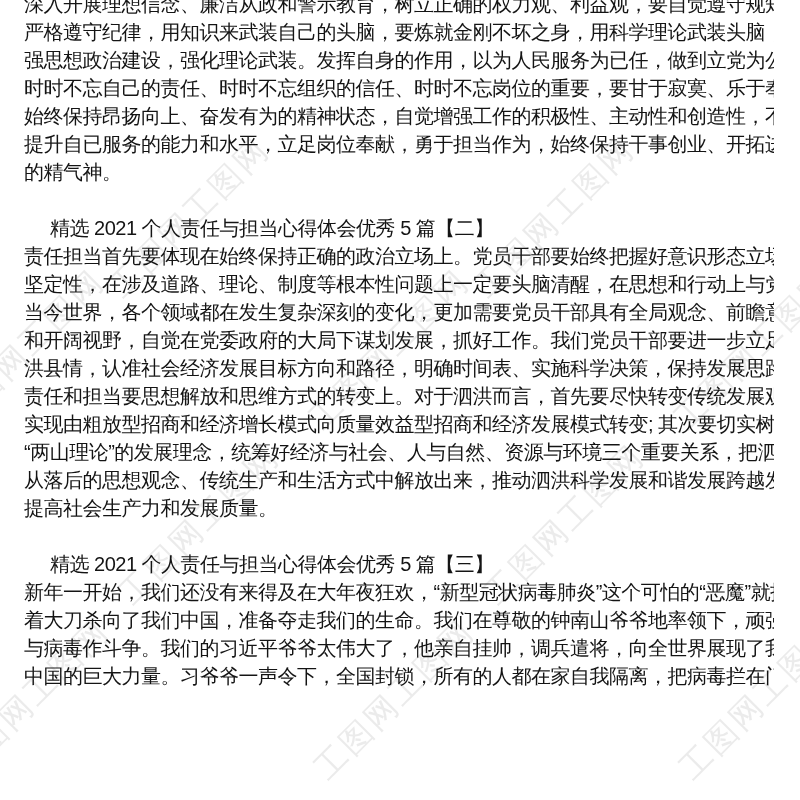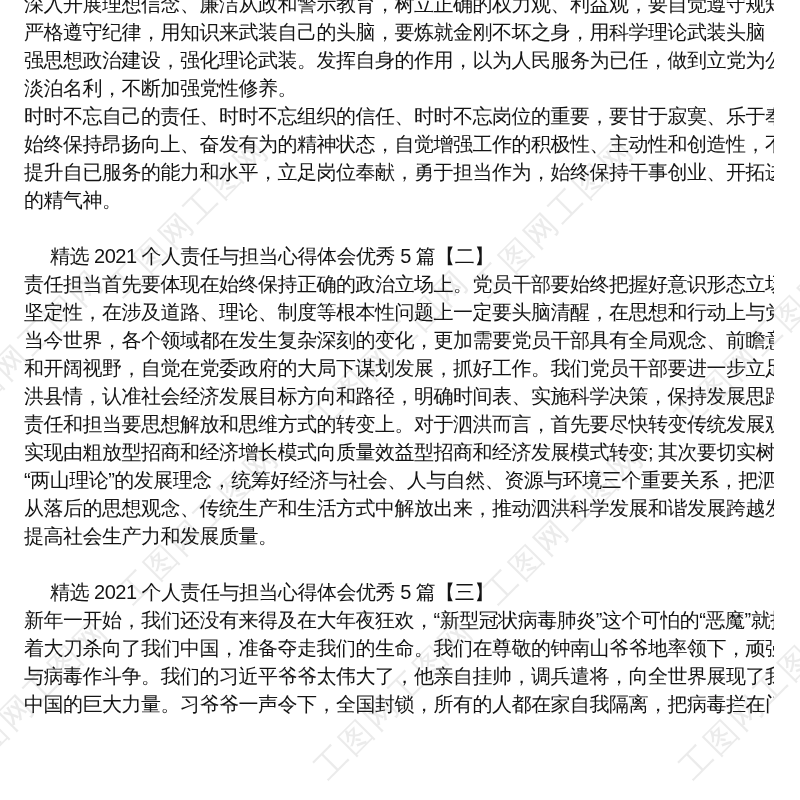--- a/index.html
+++ b/index.html
@@ -67,21 +67,20 @@
       <div class="wm" style="left: 395px; top: 700px; color: rgb(136, 136, 136); opacity: 0.16; transform: translate(-50%, -50%) rotate(-45deg);">工图网工图网</div>
       <div class="wm" style="left: 760px; top: 700px; color: rgb(136, 136, 136); opacity: 0.16; transform: translate(-50%, -50%) rotate(-45deg);">工图网工图网</div>
     </div>
 
   <div class="content" style="color: rgb(20, 20, 20);">
 
     <div class="para body first">
       <div class="line">深入开展理想信念、廉洁从政和警示教育，树立正确的权力观、利益观，要自觉遵守规矩，</div>
       <div class="line">严格遵守纪律，用知识来武装自己的头脑，要炼就金刚不坏之身，用科学理论武装头脑，加</div>
       <div class="line">强思想政治建设，强化理论武装。发挥自身的作用，以为人民服务为已任，做到立党为公，</div>
-      <div class="line">淡泊名利，不断加强党性修养。</div>
     </div>
 
     <div class="para body">
       <div class="line">时时不忘自己的责任、时时不忘组织的信任、时时不忘岗位的重要，要甘于寂寞、乐于奉献，</div>
       <div class="line">始终保持昂扬向上、奋发有为的精神状态，自觉增强工作的积极性、主动性和创造性，不断</div>
       <div class="line">提升自已服务的能力和水平，立足岗位奉献，勇于担当作为，始终保持干事创业、开拓进取</div>
       <div class="line">的精气神。</div>
     </div>
 
     <div class="para heading">

